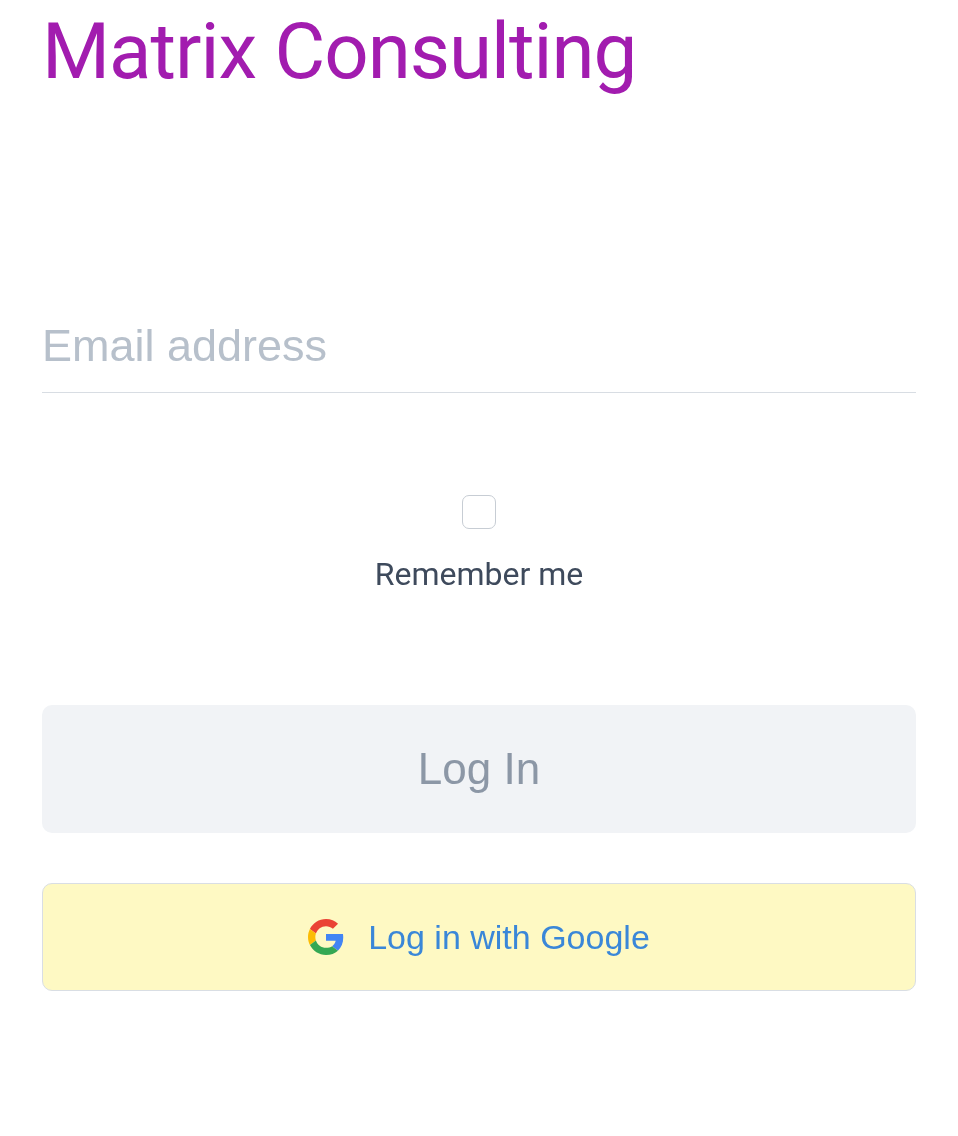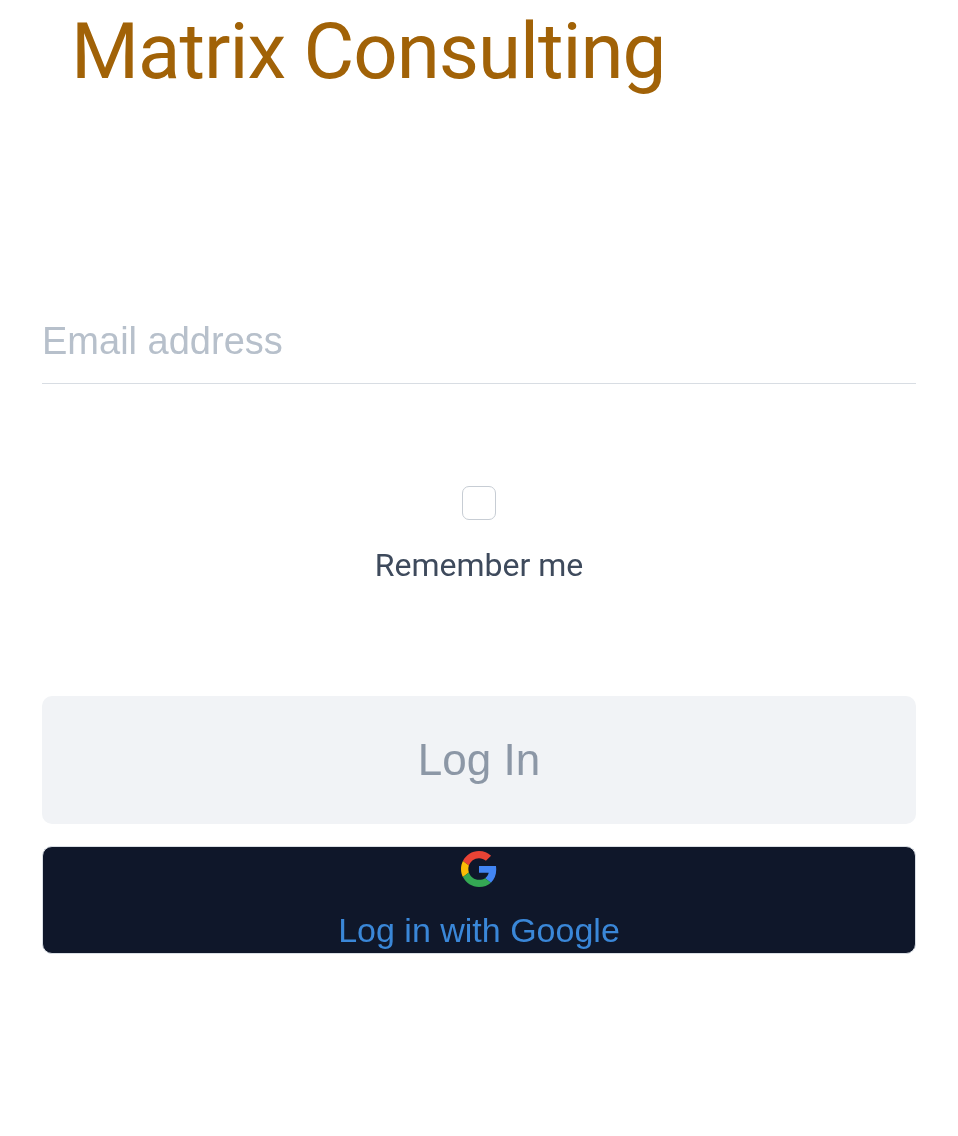--- a/index.html
+++ b/index.html
@@ -11,40 +11,39 @@
     font-family: -apple-system, BlinkMacSystemFont, "Segoe UI", Roboto, "Helvetica Neue", Arial, sans-serif;
     background: #ffffff;
     width: 958px;
     height: 1136px;
     padding: 0 42px;
     color: #2e3b4e;
   }
   .page-title {
     font-size: 78px;
     font-weight: 400;
-    color: #a16207;
+    color: #a21caf;
     margin-top: 6px;
     letter-spacing: -1px;
-    margin-left: 29px;
   }
   .form-area {
     margin-top: 215px;
   }
   .input-wrapper {
     position: relative;
     margin-bottom: 98px;
   }
   .input-wrapper:last-of-type {
     margin-bottom: 0;
   }
   .text-input {
     width: 100%;
     border: none;
     border-bottom: 1px solid #d8dde3;
-    font-size: 38px;
+    font-size: 45px;
     font-weight: 400;
     padding: 8px 0 20px 0;
     background: transparent;
     color: #2e3b4e;
     outline: none;
   }
   .text-input::placeholder {
     color: #b7c0cb;
   }
   .forgot-link {
@@ -84,34 +83,33 @@
     border: none;
     border-radius: 10px;
     background: #f1f3f6;
     color: #8c97a6;
     font-size: 44px;
     font-weight: 500;
     cursor: pointer;
   }
   .google-button {
     width: 100%;
-    margin-top: 22px;
+    margin-top: 50px;
     height: 108px;
     border: 1px solid #d9dee4;
     border-radius: 10px;
-    background: #0f172a;
+    background: #fef9c3;
     color: #3a87d8;
     font-size: 34px;
     font-weight: 400;
     cursor: pointer;
     display: flex;
     align-items: center;
     justify-content: center;
     gap: 24px;
-    flex-direction: column;
   }
   .google-icon {
     width: 36px;
     height: 36px;
     flex-shrink: 0;
   }
 </style>
 </head>
 <body>
 

